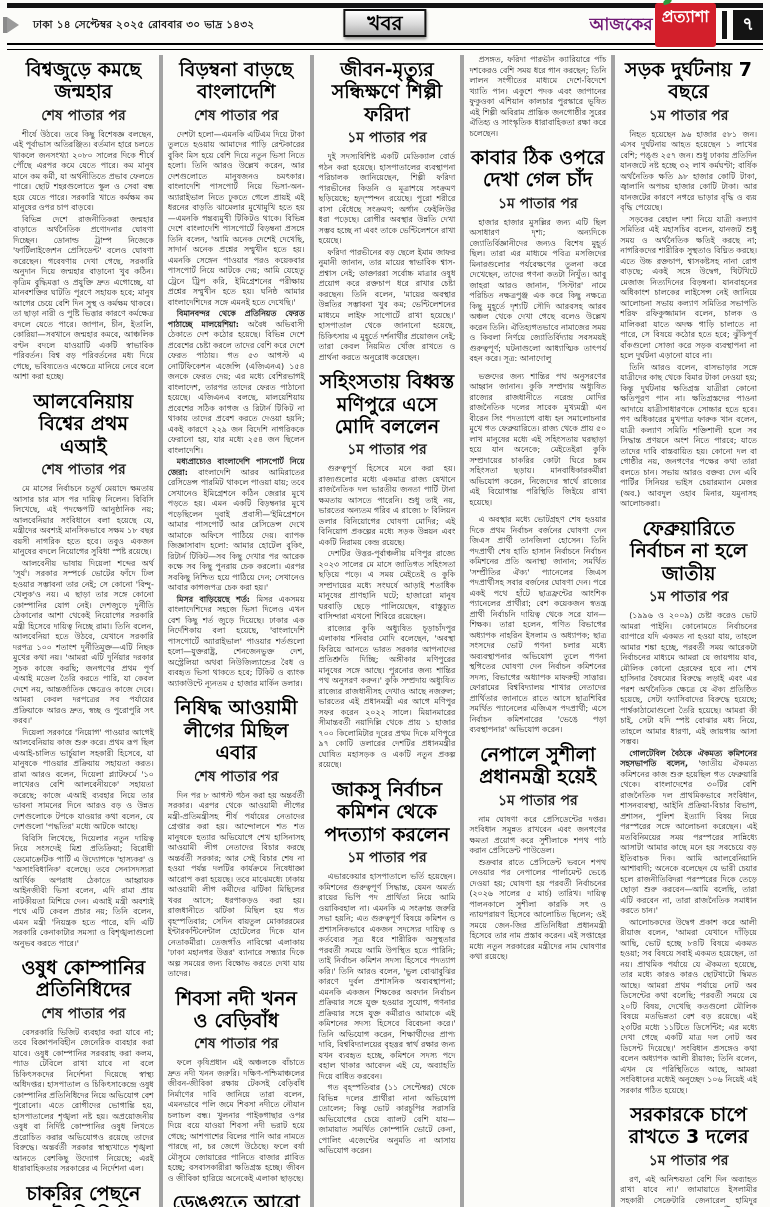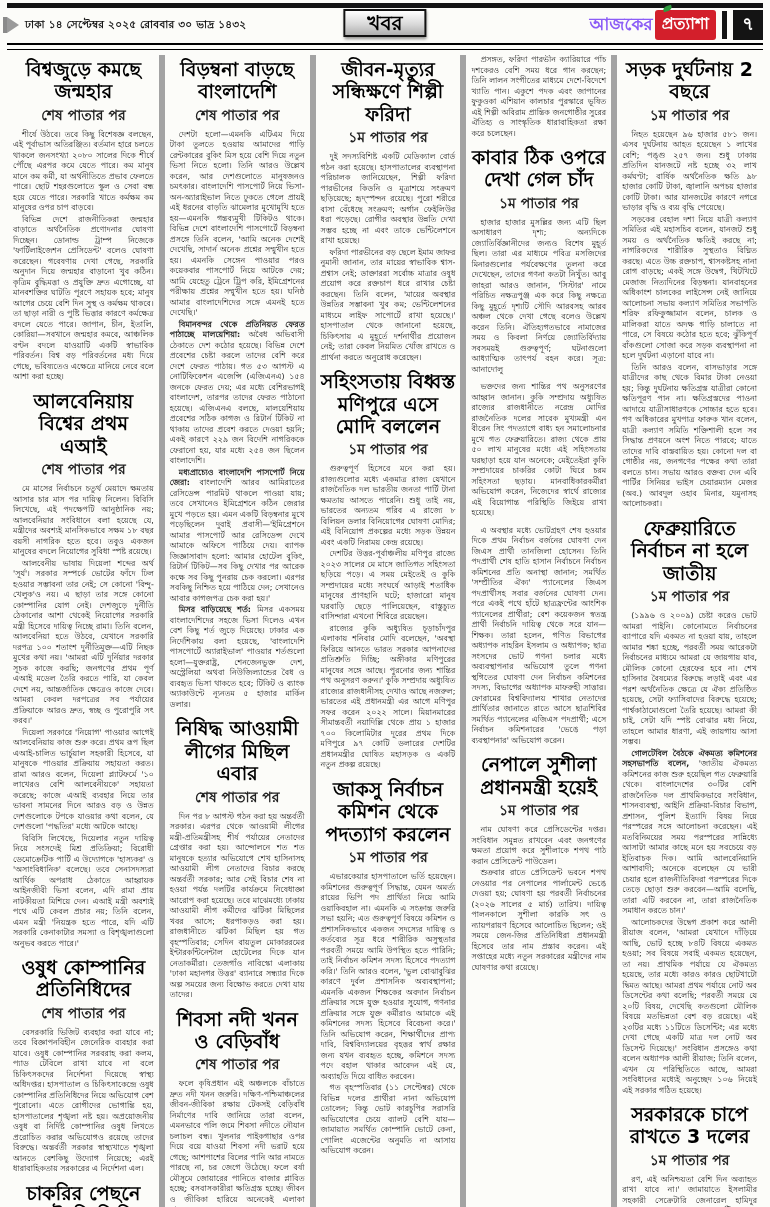--- a/index.html
+++ b/index.html
@@ -5,47 +5,47 @@
   html,body{margin:0;padding:0;background:#e8e8e4;}
   .sheet{
     position:relative;width:770px;height:1207px;margin:0 auto;
     background:#fcfcf9;overflow:hidden;
     font-family:"DejaVu Sans","Liberation Sans",sans-serif;
     color:#141414;
   }
   
   .topbar{height:5px;background:#141414;margin:3px 7px 0 7px;}
   .hdr{position:relative;height:34px;margin:0 7px;display:flex;align-items:center;}
-  .hdr-left{display:flex;align-items:center;gap:6px;}
+  .hdr-left{display:flex;align-items:center;gap:14px;}
   .flagicon{width:0;height:0;border-top:8px solid transparent;border-bottom:8px solid transparent;
     border-left:12px solid #9a9a9a;position:relative;}
   .flagicon:before{content:"";position:absolute;left:-16px;top:-8px;width:4px;height:16px;background:#8a8a8a;}
   .dateline{font-size:10.5px;font-weight:bold;letter-spacing:.2px;}
   .section-box{
     position:absolute;left:50%;top:1px;transform:translateX(-50%);
     border:2px solid #111;background:linear-gradient(180deg,#ffffff 0%,#d9d9d9 55%,#aeaeae 100%);
     padding:1px 22px;box-shadow:1px 2px 3px rgba(0,0,0,.45);
   }
   .section-box .t{font-size:20px;font-weight:bold;color:#000;line-height:1.1;}
   .hdr-right{margin-left:auto;display:flex;align-items:center;gap:6px;}
   .masthead{display:flex;align-items:center;gap:2px;}
-  .mh-black{font-size:17px;font-weight:bold;color:#8b5cf6;}
+  .mh-black{font-size:17px;font-weight:bold;color:#701a75;}
   .mh-red{font-size:16px;font-weight:bold;color:#fff;background:#d31f2b;
-    padding:1px 7px 2px 7px;border-radius:3px;position:relative;}
+    padding:1px 7px 16px 7px;border-radius:3px;position:relative;}
   .leaf{position:absolute;top:-4px;left:8px;width:9px;height:5px;background:#2e9b3e;
     border-radius:60% 0 60% 0;transform:rotate(-18deg);}
   .vbar{width:5px;height:28px;background:#141414;}
   .pagenum-box{width:30px;height:30px;background:#141414;color:#fff;display:flex;
     align-items:center;justify-content:center;font-size:18px;font-weight:bold;}
   .dblrule{margin:1px 7px 0 7px;height:4px;border-top:2.5px solid #000;border-bottom:1px solid #000;}
   
   .cols{margin:5px 8px 0 8px;display:grid;grid-template-columns:repeat(5,1fr);
     column-gap:0;height:1153px;overflow:hidden;}
   .col{overflow:hidden;padding:0 5px;}
-  .col + .col{border-left:6px solid #a3a3a3;}
+  .col + .col{border-left:4px solid #a3a3a3;}
   .article{margin-bottom:7px;}
   .headline{font-size:19px;font-weight:bold;text-align:center;line-height:1.18;
     color:#000;margin:3px 0 1px 0;letter-spacing:.1px;}
   .byline{font-size:14px;font-weight:bold;text-align:center;margin:0 0 2px 0;color:#222;}
   .article p{font-size:7.9px;line-height:1.33;text-align:justify;margin:0 0 1px 0;
     text-indent:9px;color:#1c1c1c;word-break:break-word;}
   .article p strong{font-weight:bold;}
 </style>
 </head>
 <body>
@@ -164,21 +164,21 @@
         </div>
         <div class="article">
           <div class="headline">নেপালে সুশীলা প্রধানমন্ত্রী হয়েই</div>
           <div class="byline">১ম পাতার পর</div>
           <p><span>নাম ঘোষণা করে প্রেসিডেন্টের দপ্তর। সংবিধান সমুন্নত রাখবেন এবং জনগণের ক্ষমতা প্রয়োগ করে সুশীলাকে শপথ পাঠ করান প্রেসিডেন্ট পাউডেল।</span></p>
           <p><span>শুক্রবার রাতে প্রেসিডেন্ট ভবনে শপথ নেওয়ার পর নেপালের পার্লামেন্ট ভেঙে দেওয়া হয়; ঘোষণা হয় পরবর্তী নির্বাচনের (২০২৬ সালের ৫ মার্চ) তারিখ। দায়িত্ব পালনকালে সুশীলা কারকি সৎ ও ন্যায়পরায়ণ হিসেবে আলোচিত ছিলেন; ওই সময়ে জেন-জির প্রতিনিধিরা প্রধানমন্ত্রী হিসেবে তার নাম প্রস্তাব করেন। এই সপ্তাহের মধ্যে নতুন সরকারের মন্ত্রীদের নাম ঘোষণার কথা রয়েছে।</span></p>
         </div>
       </div>
     <div class="col">
         <div class="article">
-          <div class="headline">সড়ক দুর্ঘটনায় 2 বছরে</div>
+          <div class="headline">সড়ক দুর্ঘটনায় 7 বছরে</div>
           <div class="byline">১ম পাতার পর</div>
           <p><span>নিহত হয়েছেন ৯৬ হাজার ৫৮১ জন। এসব দুর্ঘটনায় আহত হয়েছেন ১ লাখের বেশি; পঙ্গু ২৫৭ জন। শুধু ঢাকায় প্রতিদিন যানজটে নষ্ট হচ্ছে ৩২ লাখ কর্মঘণ্টা; বার্ষিক অর্থনৈতিক ক্ষতি ৯৮ হাজার কোটি টাকা, জ্বালানি অপচয় হাজার কোটি টাকা। আর যানজটের কারণে নগরে ভাড়ার বৃদ্ধি ও ব্যয় বৃদ্ধি পেয়েছে।</span></p>
           <p><span>সড়কের বেহাল দশা নিয়ে যাত্রী কল্যাণ সমিতির এই মহাসচিব বলেন, যানজট শুধু সময় ও অর্থনৈতিক ক্ষতিই করছে না; নাগরিকদের শারীরিক সুস্থতাও বিঘ্নিত করছে। এতে উচ্চ রক্তচাপ, শ্বাসকষ্টসহ নানা রোগ বাড়ছে; একই সঙ্গে উদ্বেগ, খিটখিটে মেজাজ নিত্যদিনের বিড়ম্বনা। যানবাহনের অধিকাংশ চালকের লাইসেন্স নেই জানিয়ে আলোচনা সভায় কল্যাণ সমিতির সভাপতি শরিফ রফিকুজ্জামান বলেন, চালক ও মালিকরা যাতে অদক্ষ গাড়ি চালাতে না পারে, সে বিষয়ে কঠোর হতে হবে; ঝুঁকিপূর্ণ বাঁকগুলো সোজা করে সড়ক ব্যবস্থাপনা না হলে দুর্ঘটনা এড়ানো যাবে না।</span></p>
           <p><span>তিনি আরও বলেন, বাসভাড়ার সঙ্গে যাত্রীদের কাছ থেকে বিমার টাকা নেওয়া হয়; কিন্তু দুর্ঘটনায় ক্ষতিগ্রস্ত যাত্রীরা কোনো ক্ষতিপূরণ পান না। ক্ষতিগ্রস্তদের পাওনা আদায়ে যাত্রীসাধারণকে সোচ্চার হতে হবে। গণ অধিকারের মুখপাত্র ফারুক খান বলেন, যাত্রী কল্যাণ সমিতি শক্তিশালী হলে সব সিদ্ধান্ত প্রণয়নে অংশ নিতে পারবে; যাতে তাদের দাবি বাস্তবায়িত হয়। কোনো দল বা গোষ্ঠীর নয়, জনগণের পক্ষের কথা তারা বলতে চান। সভায় আরও বক্তব্য দেন এবি পার্টির সিনিয়র ভাইস চেয়ারম্যান মেজর (অব.) আবদুল ওহাব মিনার, যমুনাসহ আলোচকরা।</span></p>
         </div>
         <div class="article">
           <div class="headline">ফেব্রুয়ারিতে নির্বাচন না হলে জাতীয়</div>
           <div class="byline">১ম পাতার পর</div>
           <p><span>(১৯৯৬ ও ২০০৯) চেষ্টা করেও ভোট আমরা পাইনি। কোনোমতে নির্বাচনের ব্যাপারে যদি একমত না হওয়া যায়, তাহলে আমার শঙ্কা হচ্ছে, পরবর্তী সময় আরেকটা নির্বাচনের মাধ্যমে আমরা যে জায়গায় যাব, মৌলিক কোনো হেরফের হবে না। শেখ হাসিনার বৈষম্যের বিরুদ্ধে লড়াই এবং এর পরশ অর্থনৈতিক ক্ষেত্রে যে ঐক্য প্রতিষ্ঠিত হয়েছে, সেটা ফ্যাসিবাদের বিরুদ্ধে হয়েছে; পার্শ্বকাঠামোগুলো তৈরি হয়েছে। আমরা কী চাই, সেটা যদি স্পষ্ট বোঝার মধ্য নিয়ে, তাহলে আমার ধারণা, এই জায়গায় আসা সম্ভব।</span></p>
           <p><strong>গোলটেবিল বৈঠকে ঐকমত্য কমিশনের সহসভাপতি বলেন, </strong><span>'জাতীয় ঐকমত্য কমিশনের কাজ শুরু হয়েছিল গত ফেব্রুয়ারি থেকে। বাংলাদেশের ৩০টির বেশি রাজনৈতিক দল প্রাথমিকভাবে সংবিধান, শাসনব্যবস্থা, আইনি প্রক্রিয়া-বিচার বিভাগ, প্রশাসন, পুলিশ ইত্যাদি বিষয় নিয়ে পরস্পরের সঙ্গে আলোচনা করেছেন। এই মতবিনিময়ের সময় পরস্পরের সান্নিধ্যে আসাটা আমার কাছে মনে হয় সবচেয়ে বড় ইতিবাচক দিক। আমি আলবেনিয়ানি আশাবাদী; অনেকে বলেছেন যে ভারী চেয়ার হলে রাজনীতিবিদরা পরস্পরের দিকে তেড়ে ছোড়া শুরু করবেন—আমি বলেছি, তারা এটি করবেন না, তারা রাজনৈতিক সমাধান করতে চান।'</span></p>

